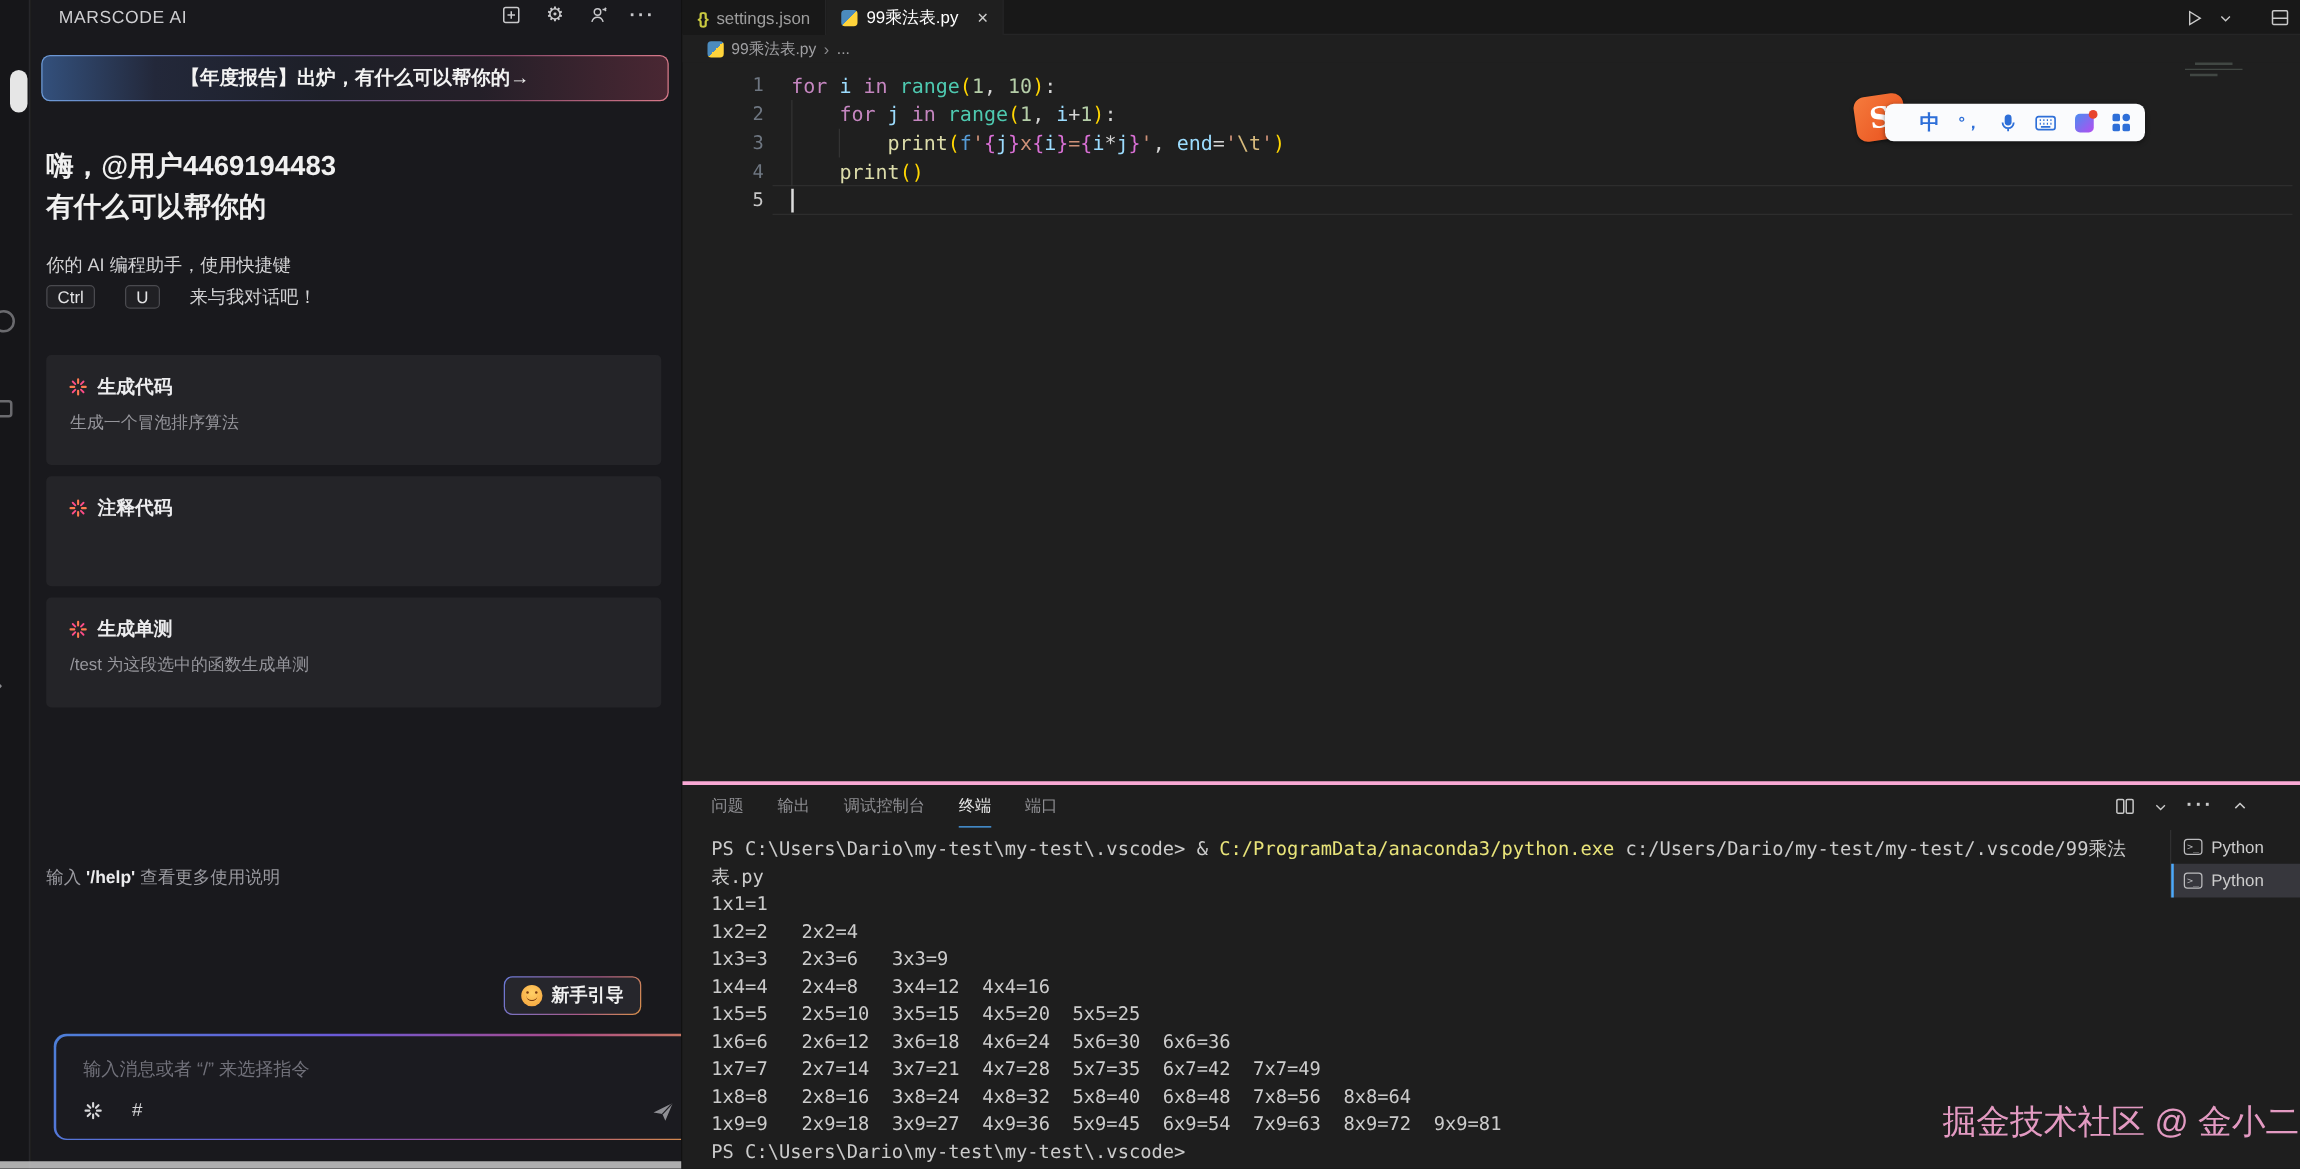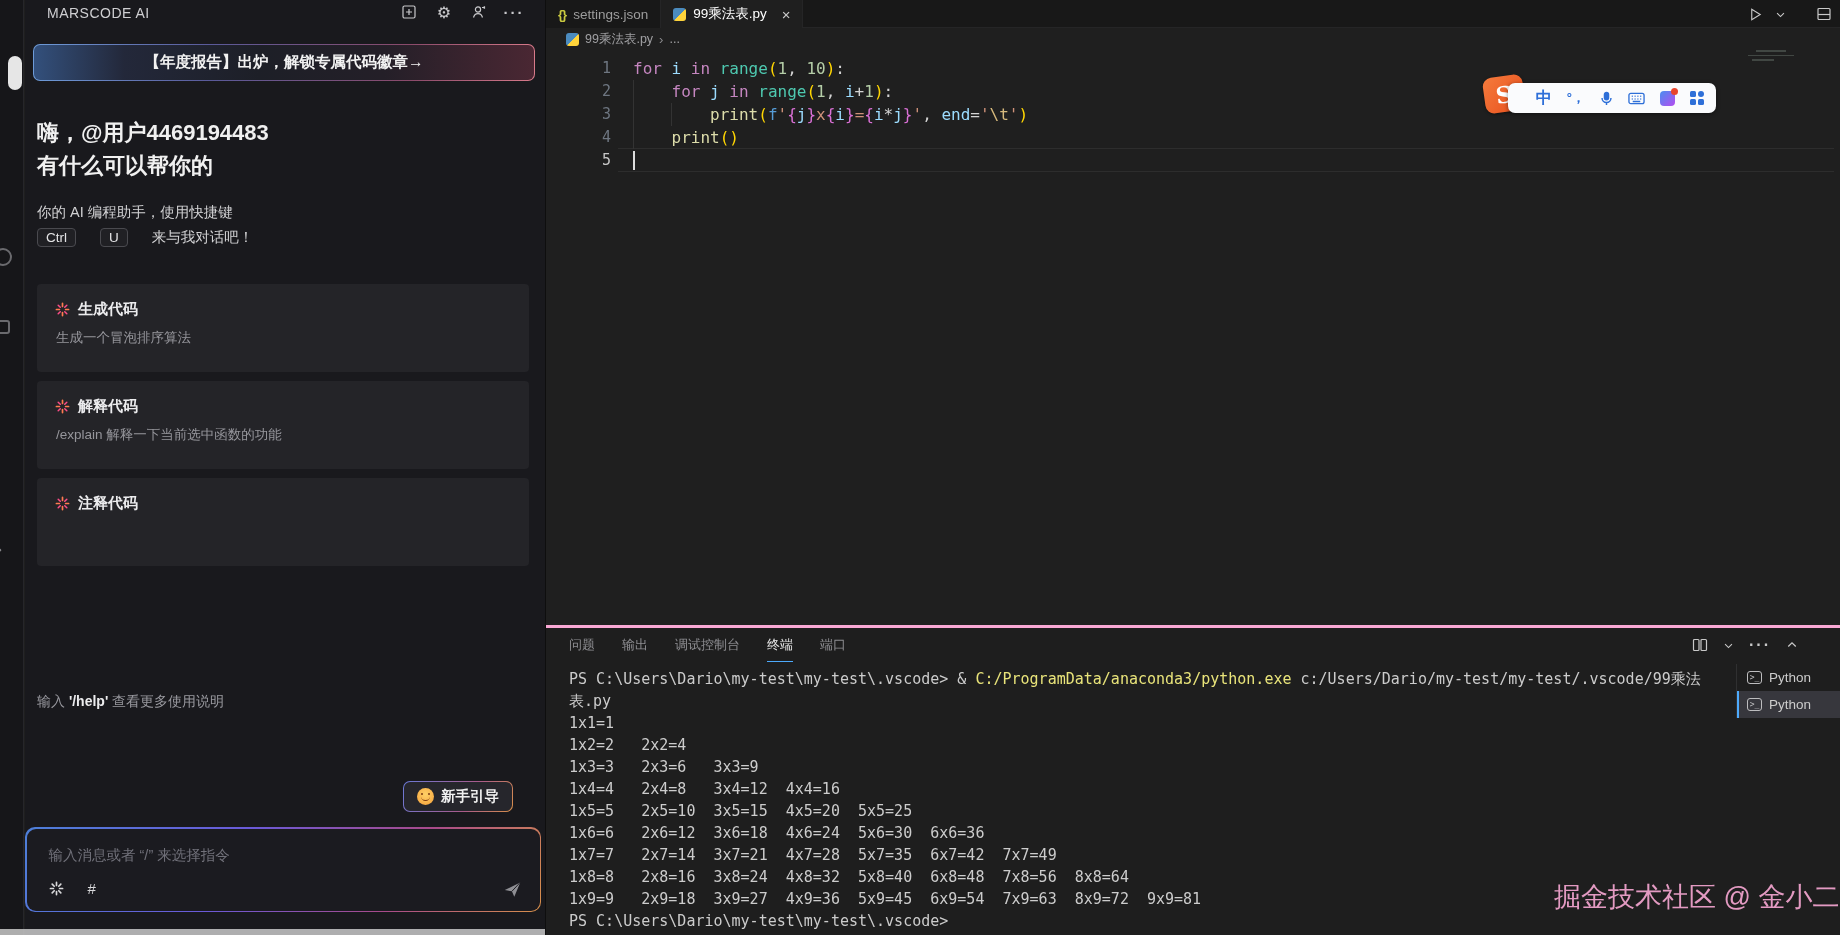--- a/index.html
+++ b/index.html
@@ -40,21 +40,21 @@
   .helpline b { color:#ececee; }
 
   .guide-wrap { position:absolute; right:32px; top:781px; border-radius:7px; padding:1px;
      background:linear-gradient(120deg,#6a7ad8,#a85a8a 60%,#d8904a); cursor:pointer; }
   .guide { display:flex; align-items:center; gap:7px; background:#26262c; border-radius:6px; padding:5px 13px;
      font-size:14.5px; font-weight:bold; color:#f0f0f0; }
   .hugface { width:17px; height:17px; border-radius:50%; background:radial-gradient(circle at 50% 38%,#ffd066,#f5a03a); position:relative; }
   .hugface::after { content:""; position:absolute; left:4px; top:8px; width:9px; height:4px; border-bottom:1.5px solid #7a3a10; border-radius:0 0 8px 8px; }
   .hugface::before { content:""; position:absolute; left:4px; top:5px; width:2px; height:2px; background:#7a3a10; border-radius:50%; box-shadow:7px 0 0 #7a3a10; }
 
-  .chatbox-wrap { position:absolute; left:0; top:827px; width:516px; height:85px; border-radius:10px; padding:1.5px;
+  .chatbox-wrap { position:absolute; left:18px; top:827px; width:516px; height:85px; border-radius:10px; padding:1.5px;
      background:linear-gradient(120deg,#4d7fd8,#6a5ad8 40%,#a84a8a 72%,#d8904a); }
   .chatbox { width:100%; height:100%; border-radius:9px; background:#1b1b20; position:relative; }
   .chat-ph { position:absolute; left:22px; top:17px; font-size:14.5px; color:#71717a; }
   .chat-tools { position:absolute; left:22px; bottom:14px; display:flex; gap:24px; align-items:center; }
   .chat-tools .t { color:#d8d8da; font-size:15px; cursor:pointer; }
   .send { position:absolute; right:18px; bottom:12px; cursor:pointer; }
 
   .spark { display:inline-block; width:15px; height:15px; }
 
   .bottom-sliver { position:absolute; left:0; bottom:0; width:545px; height:6px; background:#c9c9c9; opacity:.85; }
@@ -159,21 +159,21 @@
               <path d="M11 3.5h3m0 0-1.2-1.2M14 3.5l-1.2 1.2"></path>
             </svg>
           </span>
           <span class="ico">
             <span style="letter-spacing:2px;font-weight:bold">···</span>
           </span>
         </span>
     </div>
 
     <div class="banner-wrap">
-      <div class="banner">【年度报告】出炉，解锁专属代码徽章→</div>
+      <div class="banner">【年度报告】出炉，有什么可以帮你的→</div>
     </div>
 
     <div class="greet">
       <div>嗨，@用户4469194483</div>
       <div>有什么可以帮你的</div>
     </div>
 
     <div class="sub">你的 AI 编程助手，使用快捷键</div>
     <div class="keysrow">
       <span class="key">Ctrl</span>
@@ -203,38 +203,38 @@
             <span class="spark">
               <svg width="15" height="15" viewBox="0 0 16 16">
                 <g stroke="#ff7a50" stroke-width="1.8" stroke-linecap="round">
                   <path d="M8 1.5v3.2M8 11.3v3.2M1.5 8h3.2M11.3 8h3.2"></path>
                 </g>
                 <g stroke="#ff4d88" stroke-width="1.6" stroke-linecap="round">
                   <path d="M3.4 3.4l2.2 2.2M10.4 10.4l2.2 2.2M12.6 3.4l-2.2 2.2M5.6 10.4l-2.2 2.2"></path>
                 </g>
               </svg>
             </span>
-            <span>解释代码</span>
-          </div>
-          <div class="cd">/explain 解释一下当前选中函数的功能</div>
+            <span>注释代码</span>
+          </div>
         </div>
         <div class="card">
           <div class="ct">
             <span class="spark">
               <svg width="15" height="15" viewBox="0 0 16 16">
                 <g stroke="#ff7a50" stroke-width="1.8" stroke-linecap="round">
                   <path d="M8 1.5v3.2M8 11.3v3.2M1.5 8h3.2M11.3 8h3.2"></path>
                 </g>
                 <g stroke="#ff4d88" stroke-width="1.6" stroke-linecap="round">
                   <path d="M3.4 3.4l2.2 2.2M10.4 10.4l2.2 2.2M12.6 3.4l-2.2 2.2M5.6 10.4l-2.2 2.2"></path>
                 </g>
               </svg>
             </span>
-            <span>注释代码</span>
-          </div>
+            <span>生成单测</span>
+          </div>
+          <div class="cd">/test 为这段选中的函数生成单测</div>
         </div>
       </div>
 
     <div class="helpline">
       <span>输入 </span><b>'/help'</b><span> 查看更多使用说明</span>
     </div>
 
     <div class="guide-wrap">
       <div class="guide">
         <span class="hugface"></span>

